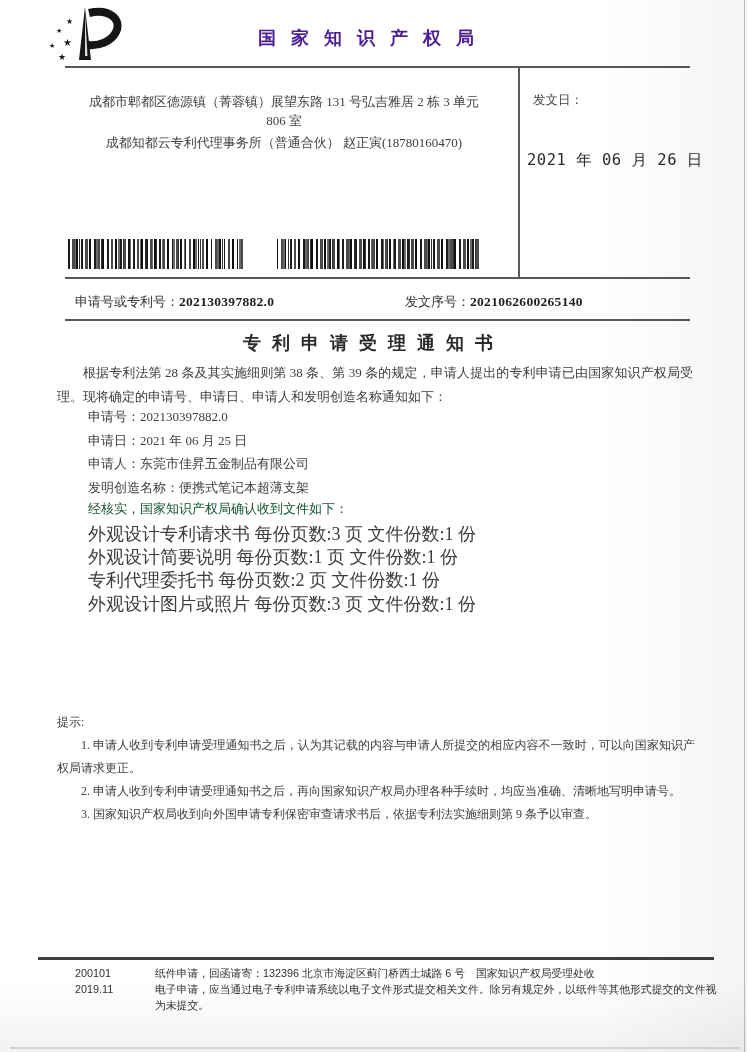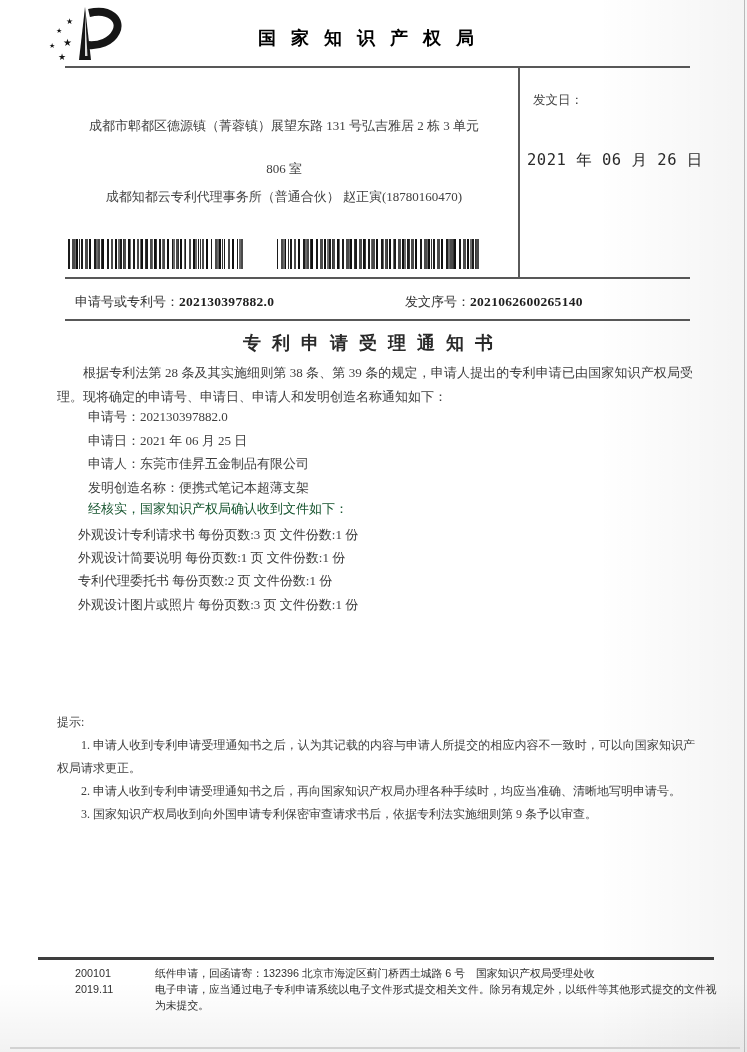--- a/index.html
+++ b/index.html
@@ -12,31 +12,31 @@
   
   .shade-right{position:absolute;top:0;right:0;width:150px;height:100%;
     background:linear-gradient(to right,rgba(0,0,0,0),rgba(0,0,0,0.045));pointer-events:none;}
   .shade-bottom{position:absolute;left:0;bottom:0;width:100%;height:70px;
     background:linear-gradient(to bottom,rgba(0,0,0,0),rgba(0,0,0,0.05));pointer-events:none;}
   .edge-right{position:absolute;top:0;right:2px;width:1px;height:100%;background:#b9b9b9;}
   .edge-bottom{position:absolute;left:10px;bottom:3px;width:730px;height:2px;background:#d2d2d2;}
 
   .logo{position:absolute;left:36px;top:6px;width:92px;height:60px;}
   .org-name{position:absolute;left:0;top:26px;width:100%;text-align:center;
-    font-size:18px;font-weight:600;letter-spacing:15px;color:#000000;white-space:nowrap;}
+    font-size:18px;font-weight:600;letter-spacing:15px;color:#4c1d95;white-space:nowrap;}
 
   .rule{position:absolute;left:65px;width:625px;height:2px;background:#585858;}
   .rule-1{top:66px;}
   .rule-2{top:277px;}
   .rule-3{top:319px;height:1.5px;}
 
   .addressee{position:absolute;left:58px;top:92px;width:452px;font-size:13px;color:#404040;}
   .postal{margin-left:26px;font-size:19px;font-weight:bold;color:#222;font-family:"Liberation Serif",serif;}
-  .addr-line{ text-align:center;margin-top:24px;line-height:19px;}
-  .agency-line{text-align:center;margin-top:10px;}
+  .addr-line{ text-align:center;margin-top:0;line-height:19px;}
+  .agency-line{text-align:center;margin-top:4px;}
 
   .box-divider{position:absolute;left:518px;top:66px;width:2px;height:212px;background:#5a5a5a;}
   .dispatch-label{position:absolute;left:533px;top:92px;font-size:12.5px;color:#444;}
   .dispatch-date{position:absolute;left:527px;top:150px;font-size:15.5px;color:#2b2b2b;
     font-family:"DejaVu Sans Mono","DejaVu Sans",monospace;letter-spacing:0.5px;}
 
   .barcode{position:absolute;top:239px;height:30px;background-color:#fff;
     background-image:
       repeating-linear-gradient(90deg,#1c1c1c 0 1.5px,rgba(0,0,0,0) 1.5px 4px,#4a4a4a 4px 6.5px,rgba(0,0,0,0) 6.5px 8px,#101010 8px 9.5px,rgba(0,0,0,0) 9.5px 13px),
       repeating-linear-gradient(90deg,#333 0 1px,rgba(0,0,0,0) 1px 6px,#6a6a6a 6px 8px,rgba(0,0,0,0) 8px 11px);}
@@ -47,21 +47,21 @@
   .id-num{font-weight:bold;font-size:13.5px;color:#1f1f1f;letter-spacing:0.3px;}
   .serial{position:absolute;left:330px;top:0;}
 
   .doc-title{position:absolute;left:0;top:331px;width:100%;text-align:center;
     font-size:18px;font-weight:bold;letter-spacing:11px;color:#2a2a2a;white-space:nowrap;}
 
   .intro{position:absolute;left:57px;top:361px;width:636px;font-size:13px;line-height:23.5px;
     text-indent:2em;color:#3d3d3d;text-align:justify;}
   .fields{position:absolute;left:88px;top:405px;font-size:13px;line-height:23.7px;color:#3d3d3d;}
   .confirm{position:absolute;left:88px;top:500px;font-size:13px;color:#14532d;}
-  .docs{position:absolute;left:78px;top:523px;font-size:13px;line-height:23.2px;color:#3d3d3d;}
+  .docs{position:absolute;left:88px;top:523px;font-size:18px;line-height:23.2px;color:#3d3d3d;}
 
   .tips{position:absolute;left:57px;top:711px;width:638px;font-size:12px;line-height:23px;color:#3d3d3d;}
   .tips p{margin:0;text-indent:2em;text-align:justify;}
   .tips .tips-label{text-indent:0;}
 
   .examiner-row{position:absolute;left:90px;top:900px;width:600px;font-size:13px;color:#3d3d3d;}
   .dept{position:absolute;left:295px;top:0;}
 
   .footer-rule{position:absolute;left:38px;top:957px;width:676px;height:2.5px;background:#3e3e3e;}
   .footer{position:absolute;left:75px;top:965px;width:648px;font-size:10.8px;line-height:16px;

